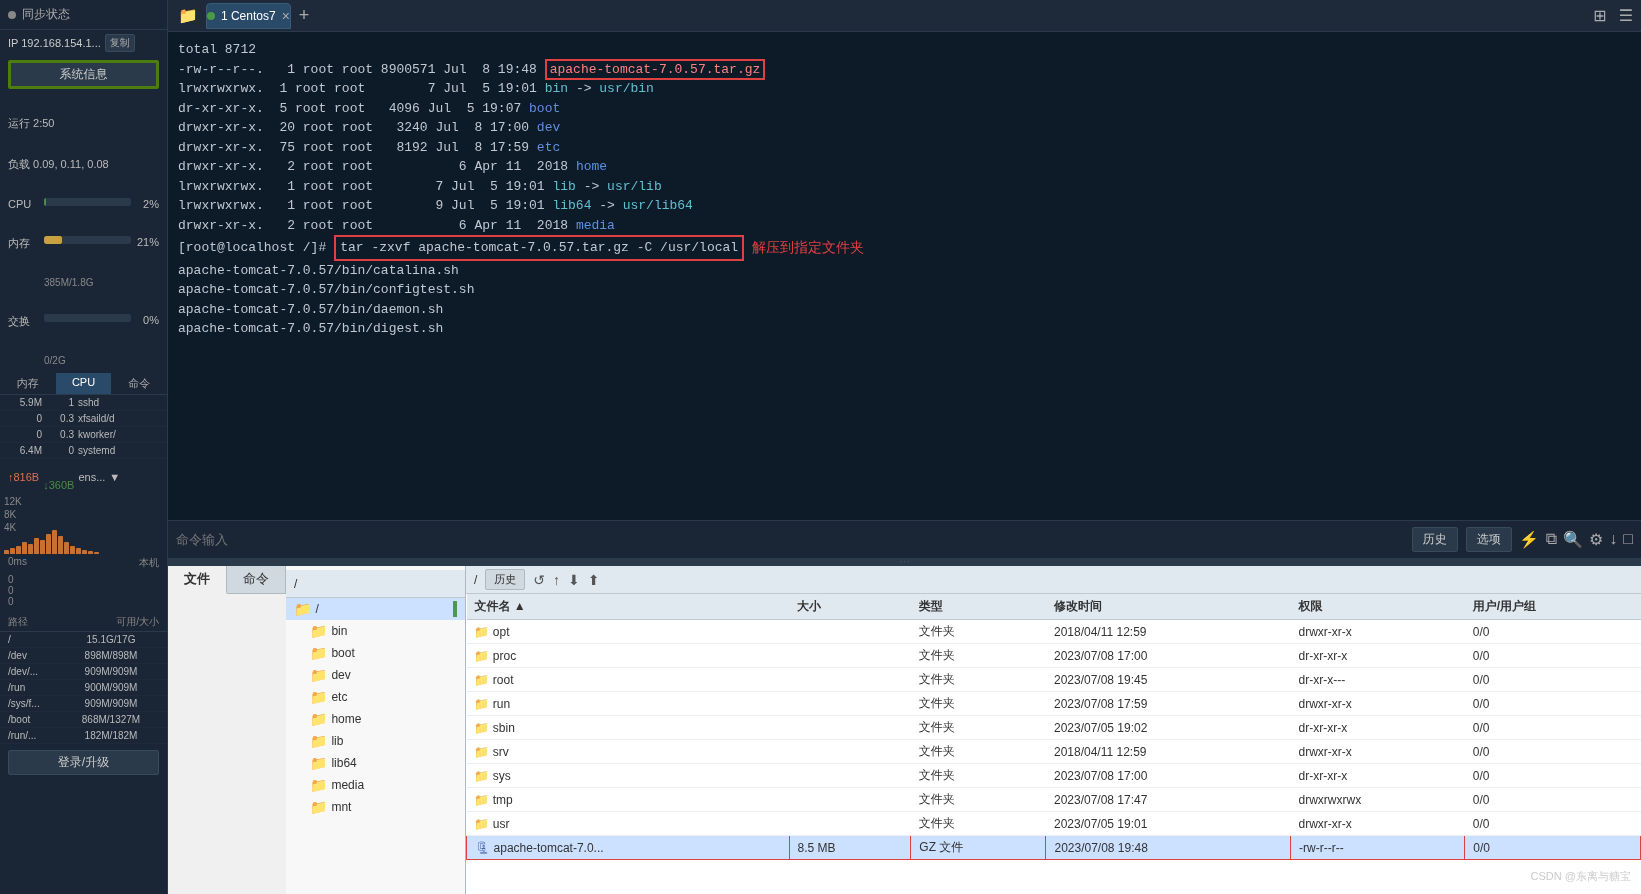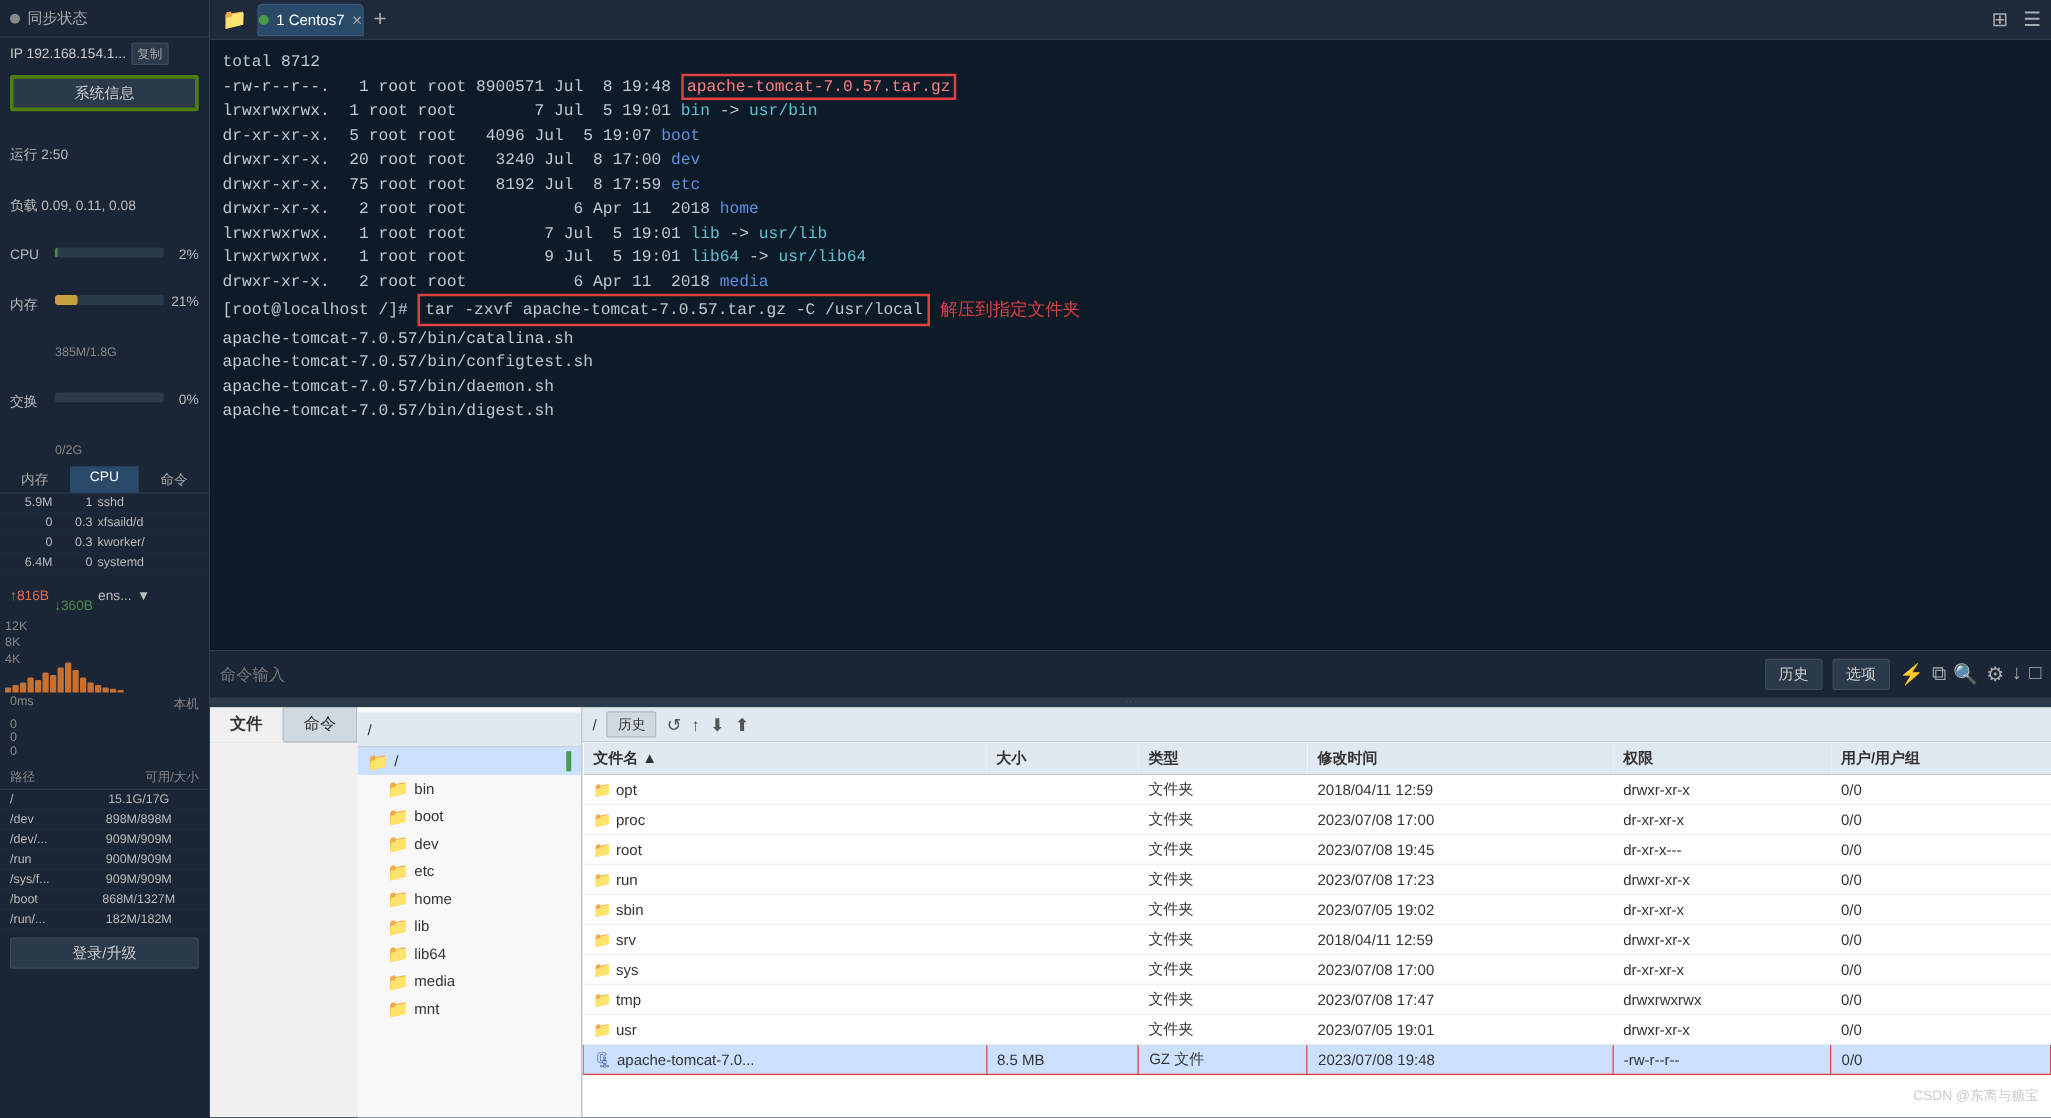--- a/index.html
+++ b/index.html
@@ -752,21 +752,21 @@
                   <td></td>
                   <td>文件夹</td>
                   <td>2023/07/08 19:45</td>
                   <td>dr-xr-x---</td>
                   <td>0/0</td>
                 </tr>
               <tr>
                   <td><span class="folder-color">📁</span> run</td>
                   <td></td>
                   <td>文件夹</td>
-                  <td>2023/07/08 17:23</td>
+                  <td>2023/07/08 17:59</td>
                   <td>drwxr-xr-x</td>
                   <td>0/0</td>
                 </tr>
               <tr>
                   <td><span style="color:#6080c0">📁</span> sbin</td>
                   <td></td>
                   <td>文件夹</td>
                   <td>2023/07/05 19:02</td>
                   <td>dr-xr-xr-x</td>
                   <td>0/0</td>

